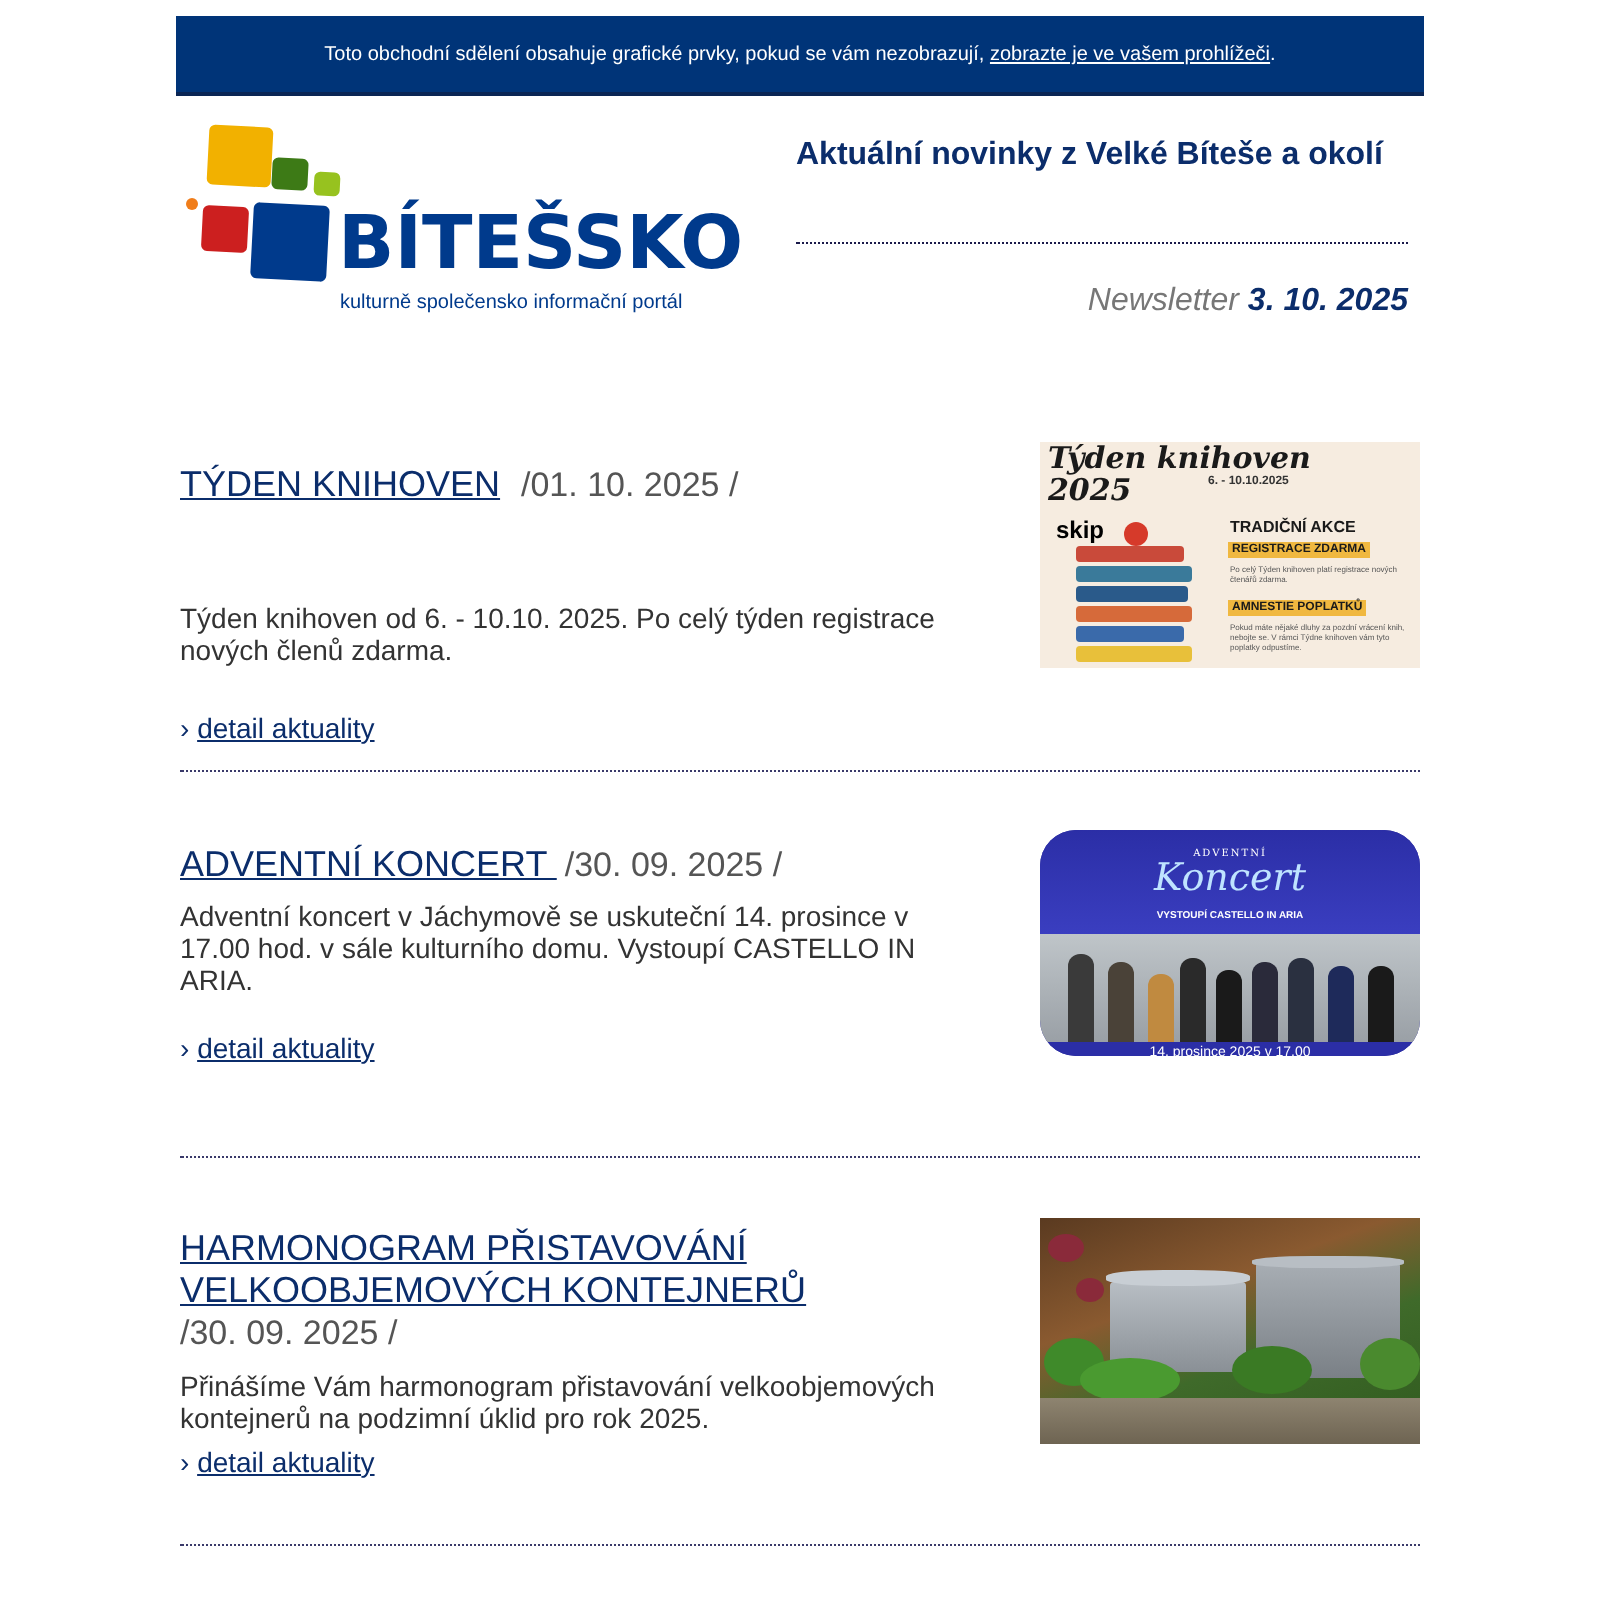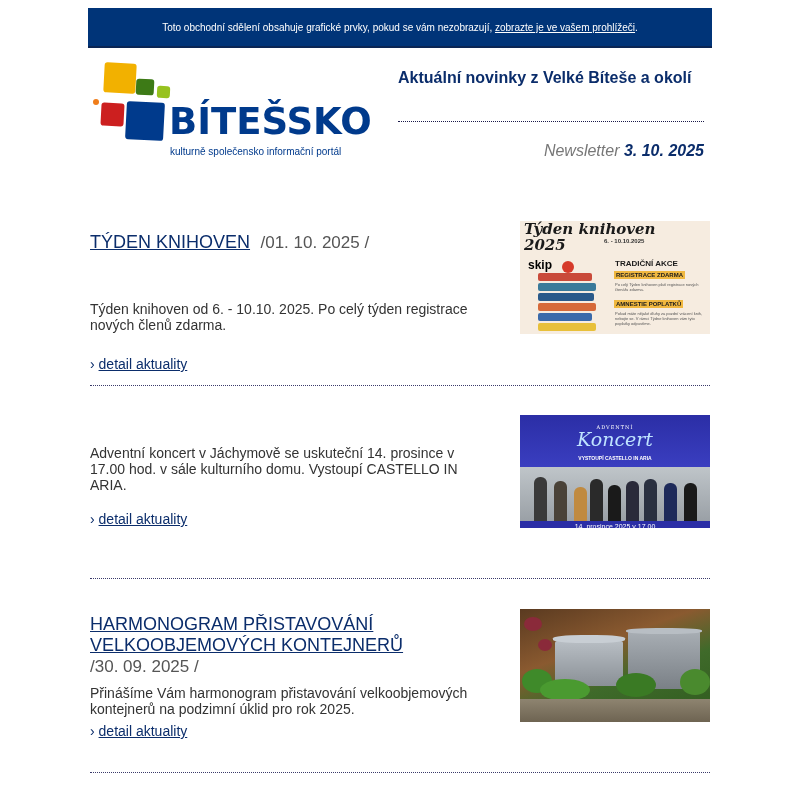--- a/index.html
+++ b/index.html
@@ -66,21 +66,21 @@
     .img1 .t2 { position: absolute; left: 84px; top: 17px; font-size: 6px; font-weight: bold; color: #333; }
     .img1 .skip { position: absolute; left: 8px; top: 37px; font-size: 12px; color: #000000; font-weight: bold; }
     .img1 .books { position: absolute; left: 18px; top: 52px; width: 60px; }
     .img1 .bk { height: 8px; margin-bottom: 2px; border-radius: 2px; }
     .img1 .apple { position: absolute; left: 42px; top: 40px; width: 12px; height: 12px; border-radius: 50%; background: #d63a2a; }
     .img1 .t3 { position: absolute; left: 95px; top: 38px; font-size: 8px; font-weight: bold; color: #1a1a1a; }
     .img1 .tag { position: absolute; left: 94px; font-size: 6px; font-weight: bold; color: #1a1a1a; background: #f0b840; padding: 1px 2px; }
     .img1 .small { position: absolute; left: 95px; font-size: 4px; color: #555; width: 90px; line-height: 5px; }
 
     
-    .img2 { background: #2a2a9a; }
+    .img2 { background: #2a2a9a; border-radius: 18px; }
     .img2 .top { position: absolute; left: 0; top: 0; width: 190px; height: 52px; background: linear-gradient(#2b2ea6, #3a3ec0); }
     .img2 .adv { position: absolute; left: 0; width: 190px; top: 9px; text-align: center; font-family: "DejaVu Serif", serif; font-size: 5px; color: #ffffff; letter-spacing: 1px; }
     .img2 .kon { position: absolute; left: 0; width: 190px; top: 13px; text-align: center; font-family: "DejaVu Serif", serif; font-style: italic; font-size: 19px; color: #bfe3ff; }
     .img2 .vys { position: absolute; left: 0; width: 190px; top: 40px; text-align: center; font-size: 5px; font-weight: bold; color: #ffffff; }
     .img2 .photo { position: absolute; left: 0; top: 52px; width: 190px; height: 54px; background: linear-gradient(#bfc5c9, #9aa0a6); }
     .img2 .person { position: absolute; bottom: 0; width: 13px; border-radius: 6px 6px 0 0; }
     .img2 .bottom { position: absolute; left: 0; top: 106px; width: 190px; height: 7px; background: #2b2ea6; color: #fff; font-size: 7px; text-align: center; line-height: 12px; overflow: hidden; }
 
     
     .img3 { background: linear-gradient(160deg, #5a3a20 0%, #8a5a30 35%, #3f6a2a 60%, #2f5a1e 100%); }
@@ -144,21 +144,25 @@
     <div class="tag" style="top:50px;">REGISTRACE ZDARMA</div>
     <div class="small" style="top:61px;">Po celý Týden knihoven platí registrace nových čtenářů zdarma.</div>
     <div class="tag" style="top:79px;">AMNESTIE POPLATKŮ</div>
     <div class="small" style="top:90px;">Pokud máte nějaké dluhy za pozdní vrácení knih, nebojte se. V rámci Týdne knihoven vám tyto poplatky odpustíme.</div>
   </div>
 </div>
 
 <div class="sep" style="top:385px;"></div>
 
 <div class="article" style="top:422px;">
-  <div class="a-text" style="margin-top:23px;">Adventní koncert v Jáchymově se uskuteční 14. prosince v 17.00 hod. v sále kulturního domu. Vystoupí CASTELLO IN ARIA.</div>
+  <div>
+    <a class="a-title">ADVENTNÍ KONCERT </a>
+    <span class="a-date" style="margin-left:4px;">/30. 09. 2025 /</span>
+  </div>
+  <div class="a-text" style="margin-top:7px;">Adventní koncert v Jáchymově se uskuteční 14. prosince v 17.00 hod. v sále kulturního domu. Vystoupí CASTELLO IN ARIA.</div>
   <div class="a-link" style="margin-top:18px;">
     <span>›</span>
     <span class="u">detail aktuality</span>
   </div>
   <div class="a-img img2" style="top:-7px;">
     <div class="top"></div>
     <div class="adv">ADVENTNÍ</div>
     <div class="kon">Koncert</div>
     <div class="vys">VYSTOUPÍ CASTELLO IN ARIA</div>
     <div class="photo">

